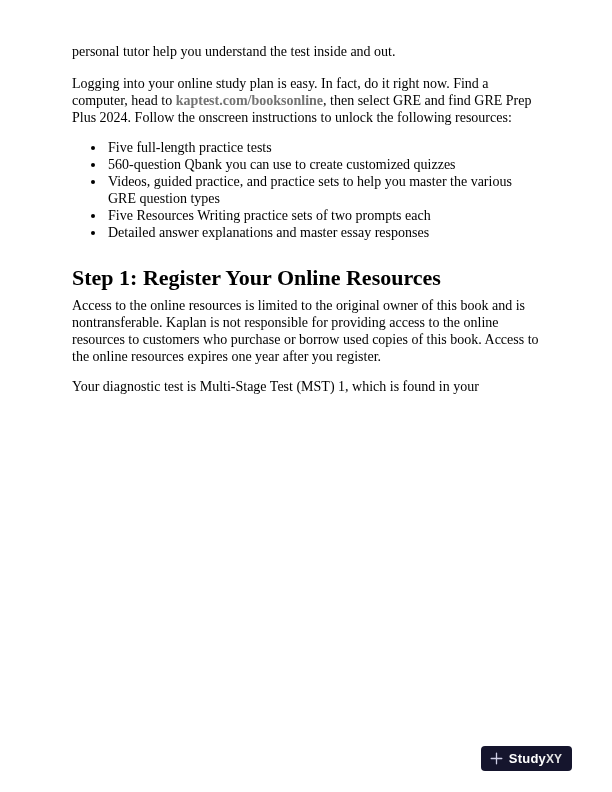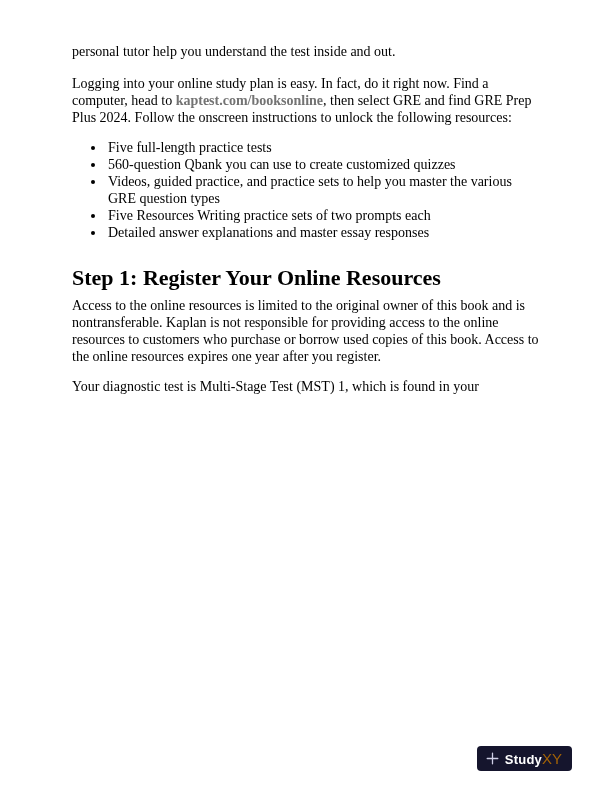--- a/index.html
+++ b/index.html
@@ -58,23 +58,23 @@
     font-family: "Liberation Sans", sans-serif;
   }
   .logo-text { display: flex; align-items: baseline; }
   .logo .study {
     color: #ffffff;
     font-size: 13px;
     font-weight: 700;
     letter-spacing: 0.2px;
   }
   .logo .xy {
-    color: #a16207;
-    font-size: 15px;
-    font-weight: 400;
+    color: #e5e5e5;
+    font-size: 12px;
+    font-weight: 700;
   }
 </style>
 </head>
 <body>
 
 <div class="page">
 
   <p class="carryover">personal tutor help you understand the test inside and out.</p>
 
   <p><span>Logging into your online study plan is easy. In fact, do it right now. Find a computer, head to </span><a class="link">kaptest.com/booksonline</a><span>, then select GRE and find GRE Prep Plus 2024. Follow the onscreen instructions to unlock the following resources:</span></p>

